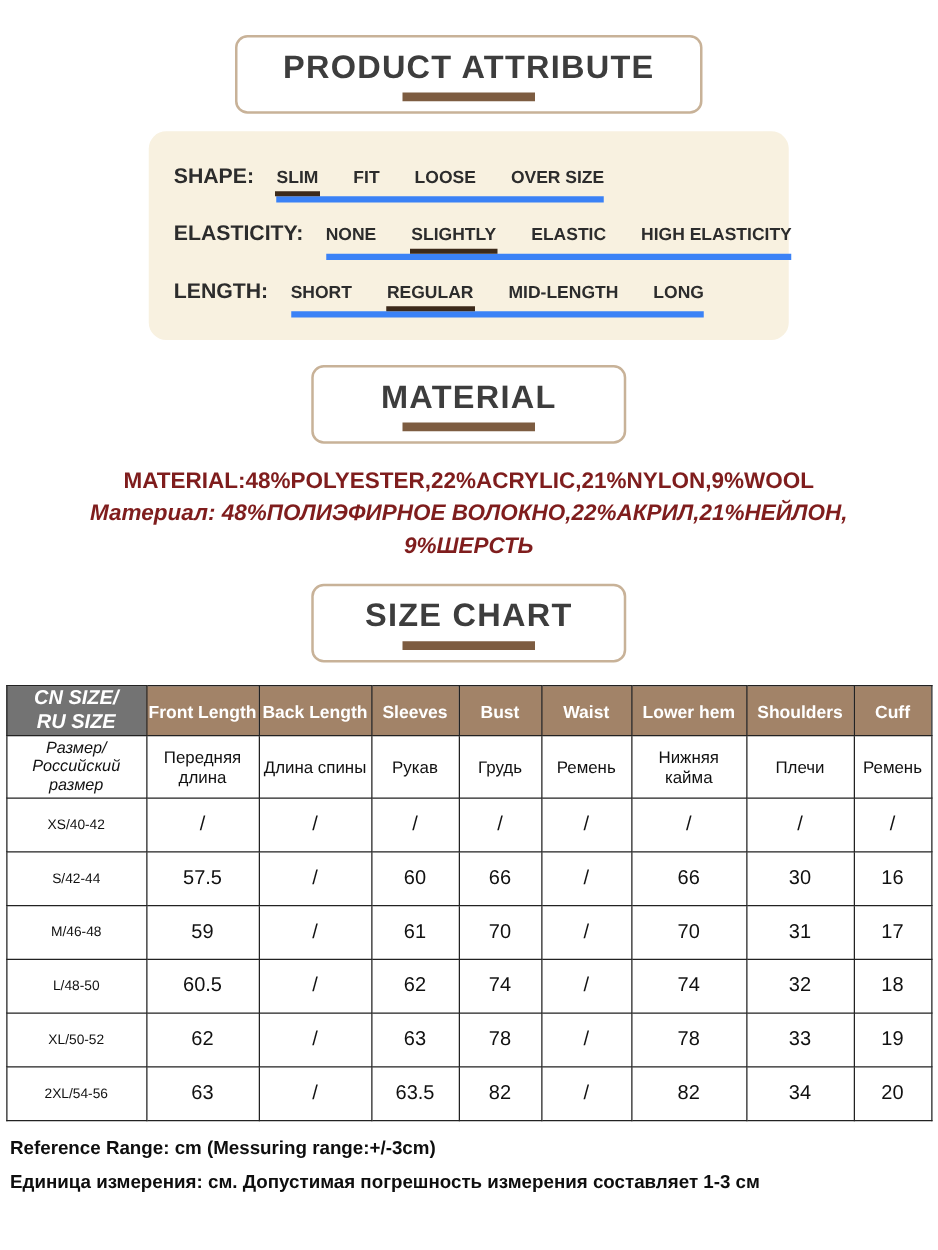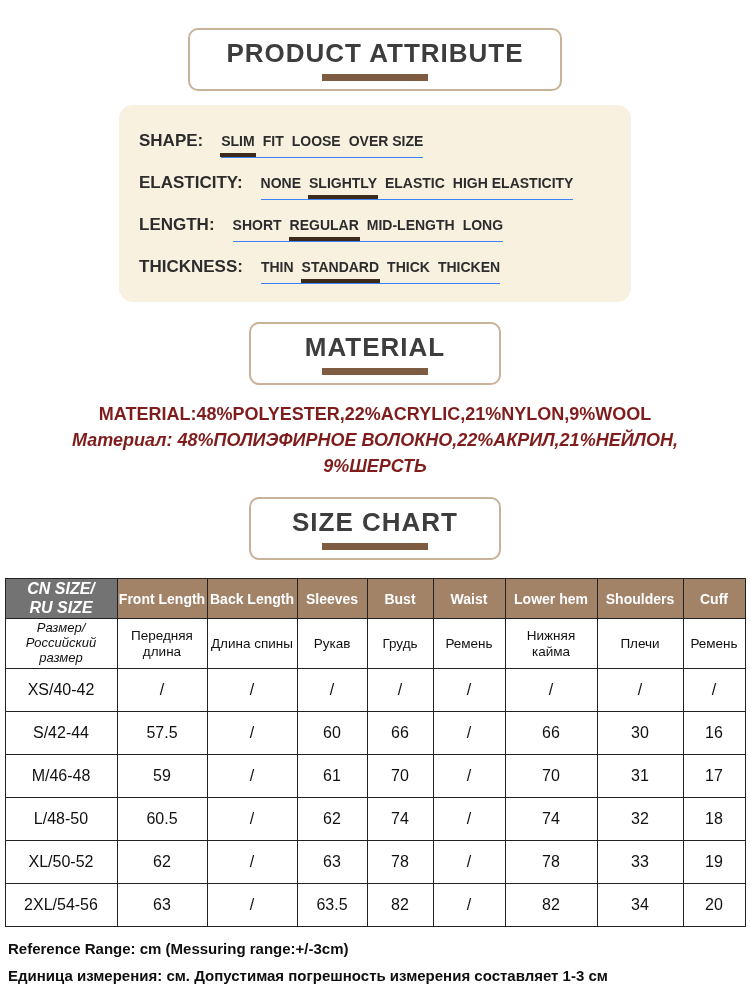--- a/index.html
+++ b/index.html
@@ -14,39 +14,39 @@
                padding:8px 36px 8px; min-width:252px; background:#fff; }
   .title-text { font-size:26px; font-weight:bold; letter-spacing:1px; color:#3d3d3d; white-space:nowrap; }
   .title-bar { height:7px; width:106px; background:#7d5c41; margin:5px auto 0; }
 
   
   .attr-panel { width:512px; margin:14px auto 12px; background:#f8f1e0; border-radius:14px;
                 padding:26px 14px 12px 20px; }
   .attr-row { display:flex; align-items:baseline; margin-bottom:15px; }
   .attr-row:last-child { margin-bottom:6px; }
   .attr-label { font-size:17px; font-weight:bold; color:#2c2c2c; margin-right:18px; white-space:nowrap; }
-  .attr-options { display:inline-flex; gap:8px; padding-bottom:8px; border-bottom:1px solid #3b82f6; }
+  .attr-options { display:inline-flex; gap:28px; padding-bottom:8px; border-bottom:5px solid #3b82f6; }
   .opt { font-size:14px; font-weight:bold; color:#2c2c2c; position:relative; white-space:nowrap; }
   .opt.selected::after { content:""; position:absolute; left:-1px; right:-1px; bottom:-8px;
                          height:4px; background:#3c2a1a; }
 
   
   .material-block { margin-top:16px; text-align:center; }
   .material-line { font-size:18px; font-weight:bold; color:#7f1d1d; line-height:1.45; }
   .pre { white-space:pre-line;font-style:italic; }
 
   
   .size-table { border-collapse:collapse; width:740px; margin:18px auto 0; table-layout:fixed; }
   .size-table th, .size-table td { border:1px solid #222; text-align:center; vertical-align:middle; padding:1px; }
   .hdr-en th { background:#a28368; color:#ffffff; font-size:14px; font-weight:bold; height:36px; }
   .hdr-en th.first { background:#737373; font-size:16px; line-height:1.15; }
   .hdr-ru td { background:#fff; color:#111; font-size:13.5px; font-weight:normal; height:50px; line-height:1.15; }
   .hdr-ru td.first { font-size:13px;margin-left:15px; }
   .data-row td { background:#fff; font-size:16px; height:43px; color:#111; }
-  .data-row td.size-col { font-size:16px;text-align:center; }
+  .data-row td.size-col { font-size:11px;text-align:center; }
 
   
   .footer-notes { margin:13px 0 0 8px; }
   .footer-notes p { font-size:15px; font-weight:bold; color:#0e0e0e; margin-bottom:10px; }
 </style>
 </head>
 <body>
 
 <div class="page">
 
@@ -76,29 +76,20 @@
         <span class="opt">HIGH ELASTICITY</span>
       </span>
     </div>
     <div class="attr-row">
       <span class="attr-label">LENGTH:</span>
       <span class="attr-options">
         <span class="opt">SHORT</span>
         <span class="opt selected">REGULAR</span>
         <span class="opt">MID-LENGTH</span>
         <span class="opt">LONG</span>
-      </span>
-    </div>
-    <div class="attr-row">
-      <span class="attr-label">THICKNESS:</span>
-      <span class="attr-options">
-        <span class="opt">THIN</span>
-        <span class="opt selected">STANDARD</span>
-        <span class="opt">THICK</span>
-        <span class="opt">THICKEN</span>
       </span>
     </div>
   </div>
 
   <div class="title-wrap" style="margin-top:20px;">
     <div class="title-box">
       <div class="title-text">MATERIAL</div>
       <div class="title-bar"></div>
     </div>
   </div>

